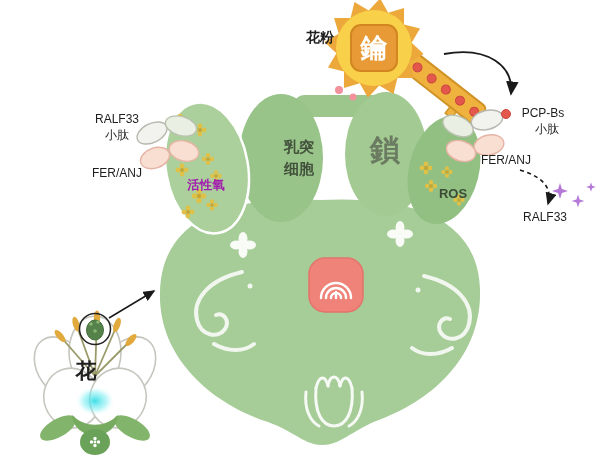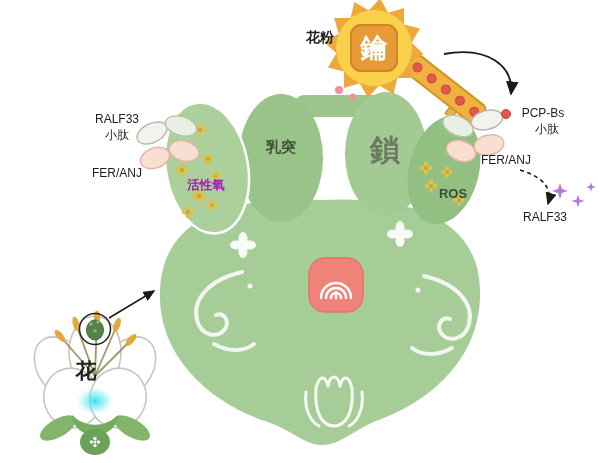--- a/index.html
+++ b/index.html
@@ -216,22 +216,23 @@
 
 <div class="lbl" style="left:84px;top:112px;width:66px;">
   <div>RALF33</div>
   <div>小肽</div>
 </div>
 
 <div class="lbl" style="left:79px;top:166px;width:76px;">
   <div>FER/ANJ</div>
 </div>
 
-<div class="lbl papilla" style="left:250px;top:136px;width:62px;">
+<div class="lbl papilla" style="left:268px;top:136px;width:62px;">
   <div>乳突</div>
+  <div>细胞</div>
 </div>
 
 <div class="lbl roscn" style="left:174px;top:177px;width:64px;">活性氧</div>
 
 <div class="lbl lockchar" style="left:357px;top:130px;width:56px;">鎖</div>
 
 <div class="lbl rosen" style="left:435px;top:186px;width:36px;">ROS</div>
 
 <div class="lbl" style="left:514px;top:106px;width:58px;text-align:center;">
   <div>PCP-Bs</div>

